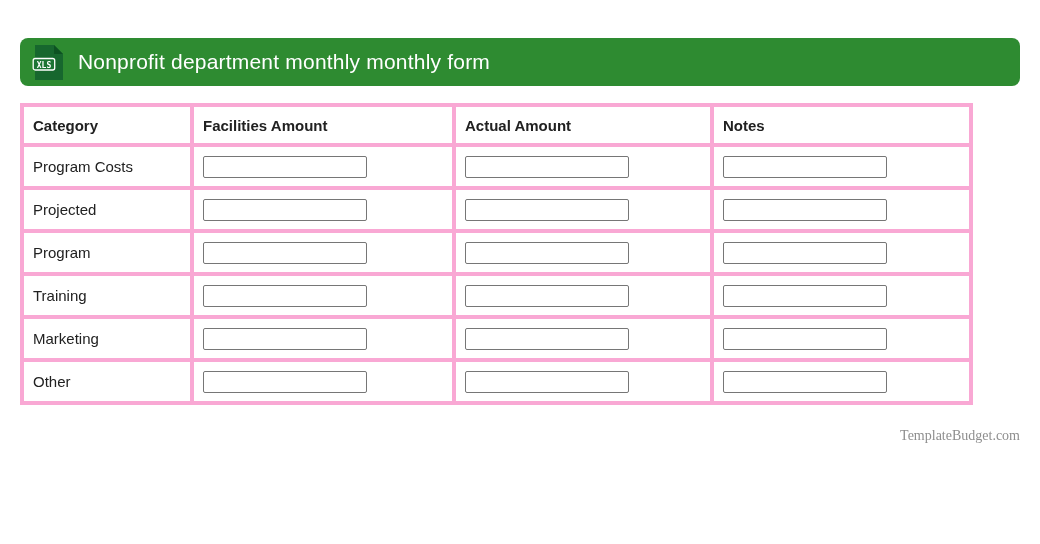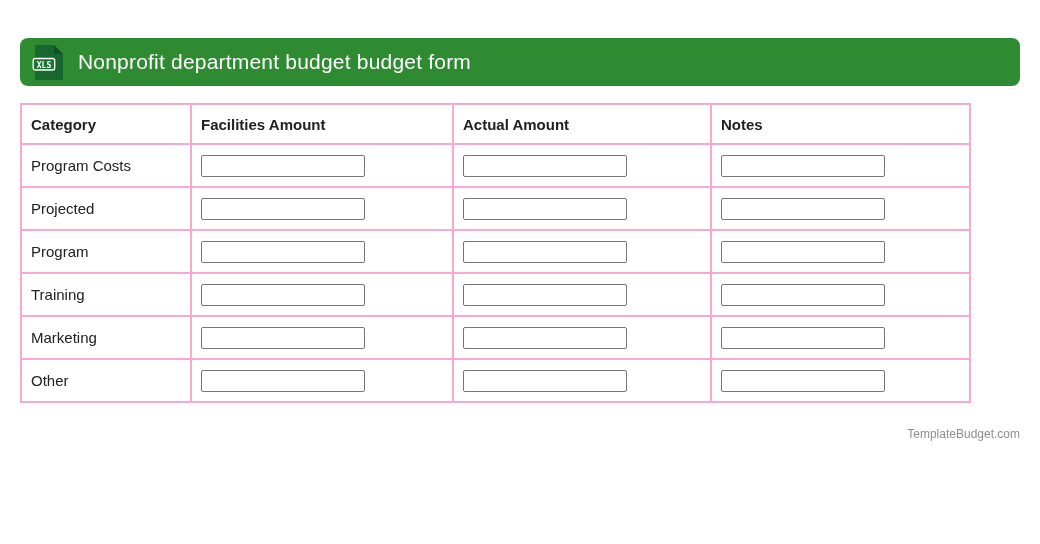--- a/index.html
+++ b/index.html
@@ -42,21 +42,21 @@
     border-collapse: collapse;
     table-layout: fixed;
     width: 949px;
     background: #ffffff;
   }
   table.budget col.c-cat  { width: 170px; }
   table.budget col.c-proj { width: 262px; }
   table.budget col.c-act  { width: 258px; }
   table.budget col.c-note { width: 259px; }
   table.budget th, table.budget td {
-    border: 2px solid #f9a8d4;
+    border: 4px solid #f9a8d4;
     text-align: left;
     vertical-align: middle;
     padding: 0 8px 0 9px;
     color: #212121;
     font-size: 15px;
   }
   table.budget th {
     height: 40px;
     font-weight: 700;
   }
@@ -75,37 +75,38 @@
     padding: 0 4px;
     display: block;
   }
   
   .footer {
     margin-top: 21px;
     text-align: right;
   }
   .footer a {
     color: #8e8e8e;
-    font-size: 12px;
+    font-size: 14px;
     text-decoration: none;
+    font-family: Liberation Serif, serif;
   }
 </style>
 </head>
 <body>
 
 <div class="page">
 
   <div class="title-bar" style="background: rgb(46, 139, 49);">
     <svg class="xls-icon" viewBox="0 0 32 37" aria-hidden="true">
       <path d="M3 1 h19 l9 9 v26 h-28 z" fill="#17672e"></path>
       <path d="M22 1 l9 9 h-9 z" fill="#0d5222"></path>
       <rect x="1.2" y="14.5" width="21.5" height="11.5" rx="2" fill="#1d7434" stroke="#ffffff" stroke-width="1.3"></rect>
       <text x="12" y="23.6" text-anchor="middle" font-family="DejaVu Sans Mono, monospace" font-size="8" font-weight="700" fill="#ffffff">XLS</text>
     </svg>
-    <span class="title-text">Nonprofit department budget budget form</span>
+    <span class="title-text">Nonprofit department monthly monthly form</span>
   </div>
 
   <table class="budget">
     <colgroup>
       <col class="c-cat">
         <col class="c-proj">
         <col class="c-act">
         <col class="c-note">
     </colgroup>
     <thead>

